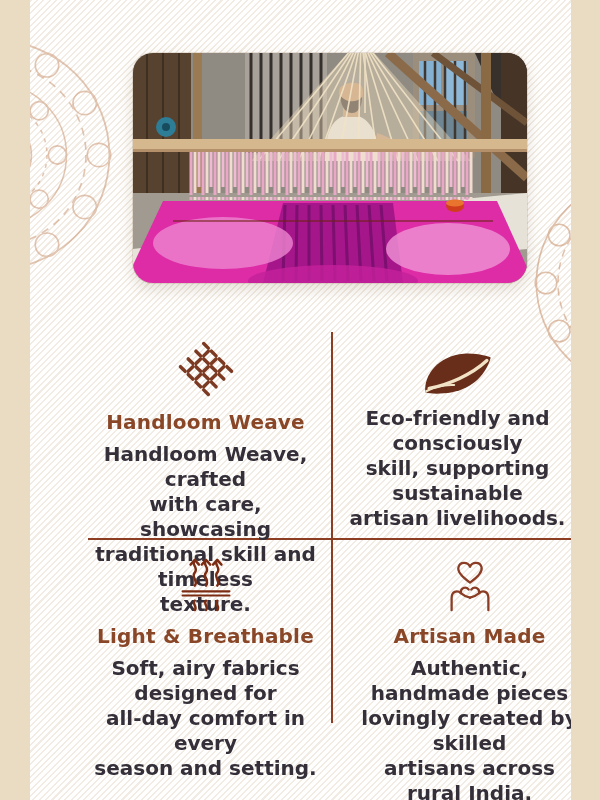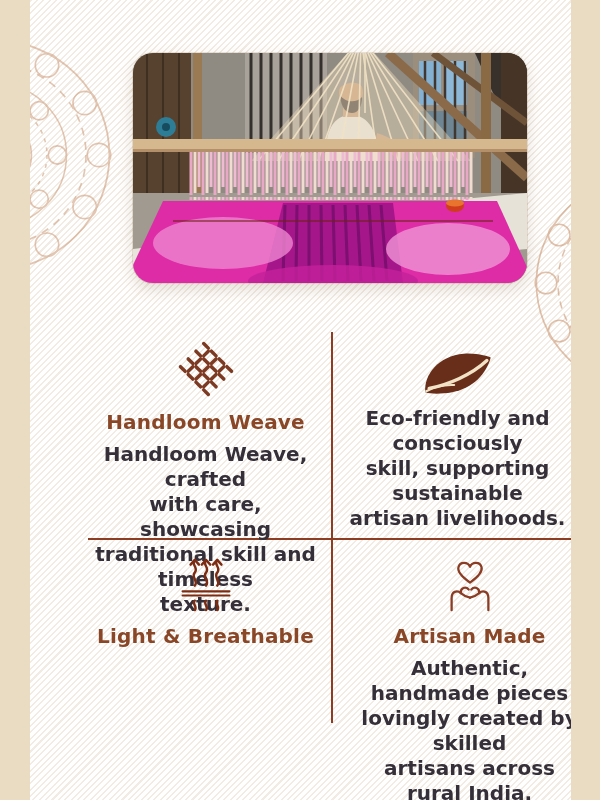--- a/index.html
+++ b/index.html
@@ -265,20 +265,23 @@
         <path d="M27.5,14.5 L32,9.5 L36.5,14.5"></path>
         <path d="M39.5,14.5 L44,9.5 L48.5,14.5"></path>
         <path d="M7,43 H57" stroke-width="2.3"></path>
         <path d="M7,47.5 H57" stroke-width="2.3"></path>
         <path d="M20,63 c3.5,-3.5 -3.5,-6.5 0,-10"></path>
         <path d="M32,63 c3.5,-3.5 -3.5,-6.5 0,-10"></path>
         <path d="M44,63 c3.5,-3.5 -3.5,-6.5 0,-10"></path>
       </svg>
     </div>
     <div class="f-title">Light &amp; Breathable</div>
+    <div class="f-desc">Soft, airy fabrics designed for
+all-day comfort in every
+season and setting.</div>
   </div>
 
   <div class="cell" id="cell-3">
     <div class="icon-box">
       <svg class="ico" width="56" height="58" viewBox="0 0 64 64" fill="none" stroke="#8a3d24" stroke-width="2.6" stroke-linecap="round" stroke-linejoin="round">
         <path d="M32,13.5 C29.5,7.5 20.5,7.5 18.8,14 C17.2,20 25,26.5 32,31.5 C39,26.5 46.8,20 45.2,14 C43.5,7.5 34.5,7.5 32,13.5 Z"></path>
         <path d="M11,63 L11,49 C11,42 17,39.5 21.5,43.5 C24.5,46 28,48 32,48.8"></path>
         <path d="M21.5,43.5 C21,37.5 27,35.5 30.5,39.5"></path>
         <path d="M53,63 L53,49 C53,42 47,39.5 42.5,43.5 C39.5,46 36,48 32,48.8"></path>
         <path d="M42.5,43.5 C43,37.5 37,35.5 33.5,39.5"></path>

